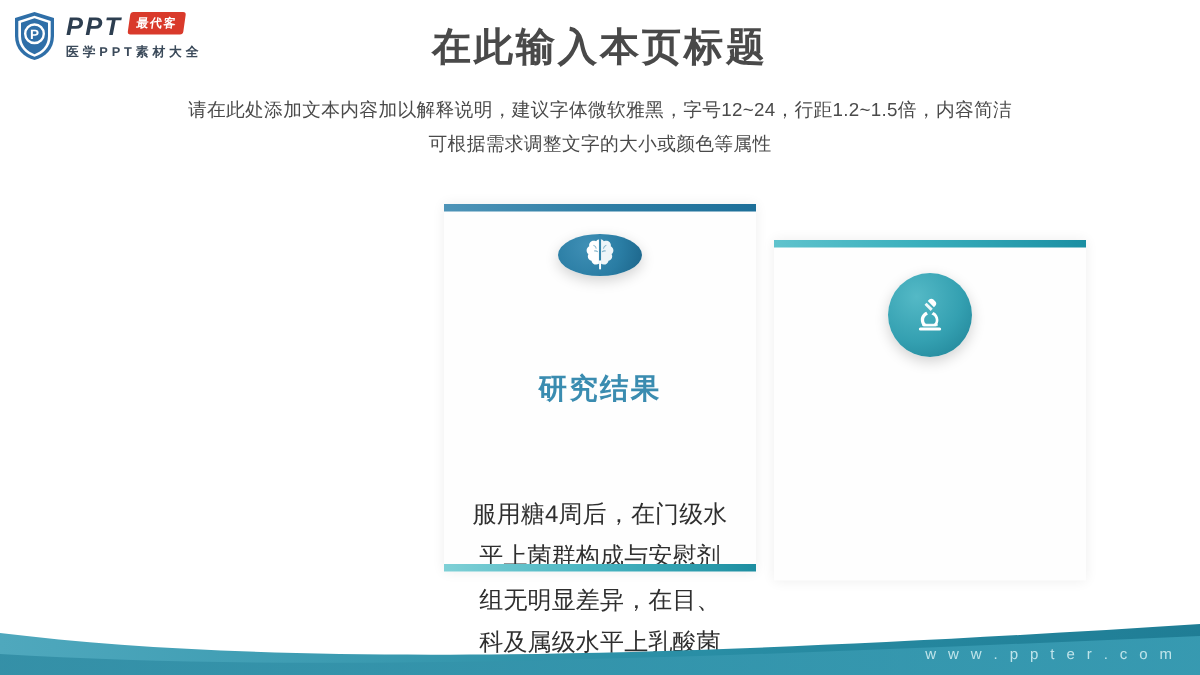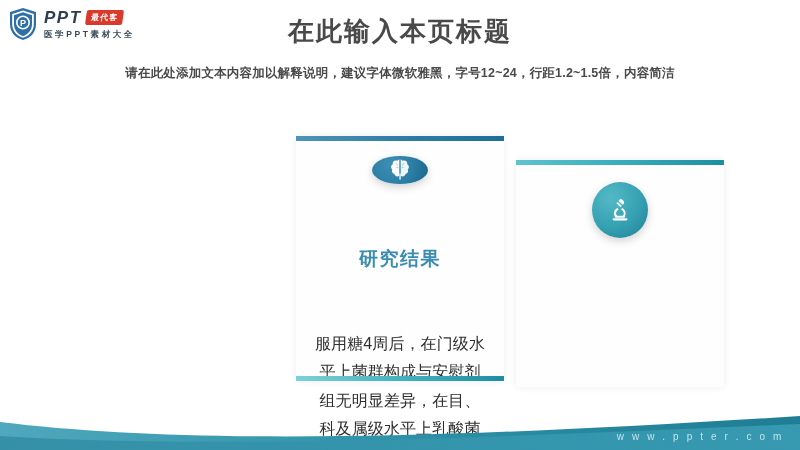--- a/index.html
+++ b/index.html
@@ -10,21 +10,21 @@
     position:relative;
   }
 
   
   .logo-wrap{
     position:absolute; left:8px; top:7px;
     display:flex; align-items:center; gap:6px;
   }
   .logo-shield{ width:30px; height:34px; flex:none; }
   .logo-text{ display:flex; flex-direction:column; gap:1px; }
-  .logo-row1{ display:flex; align-items:center; gap:4px; }
+  .logo-row1{ display:flex; align-items:flex-start; gap:4px; }
   .logo-ppt{
     font-size:17px; font-weight:bold; color:#2d3e50;
     letter-spacing:1.5px; font-family:"Liberation Sans",sans-serif;
     font-style:italic;
   }
   .logo-badge{
     background:#d93a2b; color:#fff; font-size:8px; font-weight:bold;
     padding:2px 5px; border-radius:2px; letter-spacing:1px;
     transform:skewX(-8deg);
   }
@@ -35,21 +35,21 @@
 
   
   .page-title{
     position:absolute; top:14px; left:0; width:100%;
     text-align:center; font-size:26px; font-weight:bold;
     color:#494949; letter-spacing:2px;
   }
   .page-subtitle{
     position:absolute; top:62px; left:0; width:100%;
     text-align:center; font-size:12.5px; color:#4a4a4a;
-    line-height:1.85; letter-spacing:.2px;font-weight:bold;
+    line-height:1.85; letter-spacing:.2px;
   }
   .page-subtitle span{ display:block; }
 
   
   .cards{
     position:absolute; left:0; top:0; width:800px; height:450px;
     pointer-events:none;
   }
   .card{
     position:absolute; background:#fefefe;
@@ -114,20 +114,21 @@
       <span class="logo-ppt">PPT</span>
       <span class="logo-badge">最代客</span>
     </div>
     <span class="logo-sub">医学PPT素材大全</span>
   </div>
 </div>
 
 <div class="page-title">在此输入本页标题</div>
 <div class="page-subtitle">
   <span>请在此处添加文本内容加以解释说明，建议字体微软雅黑，字号12~24，行距1.2~1.5倍，内容简洁</span>
+  <span>可根据需求调整文字的大小或颜色等属性</span>
 </div>
 
 <div class="cards">
 
 
   <div class="card center">
     <div class="bar top g-blue"></div>
     <div class="icon-circle icon-blue">
       <svg width="28" height="28" viewBox="0 0 32 32">
         <g fill="#ffffff">

